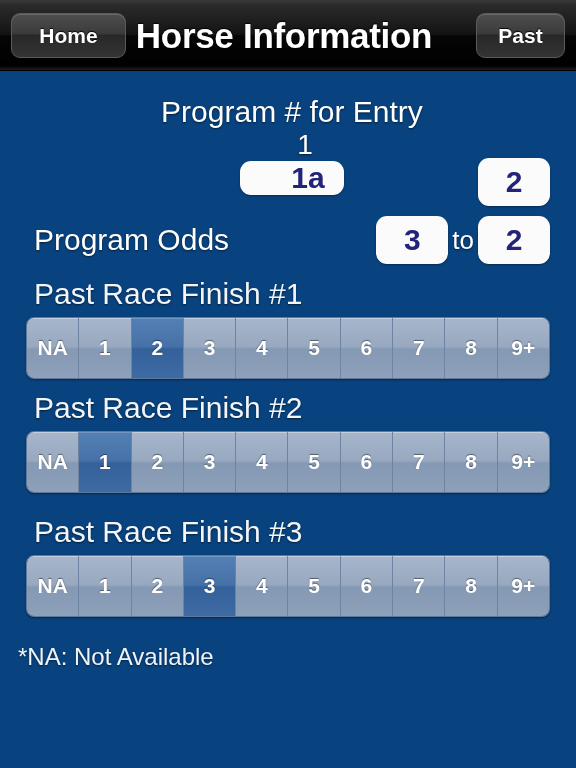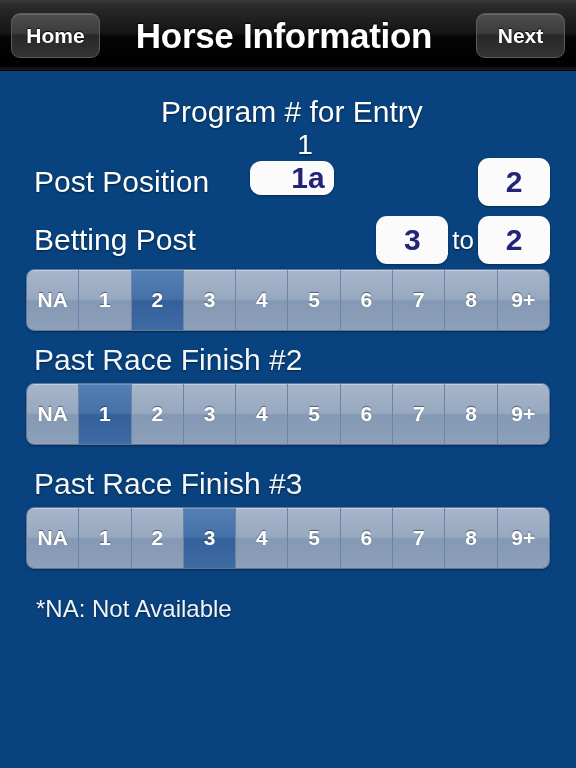--- a/index.html
+++ b/index.html
@@ -29,21 +29,21 @@
     position:absolute;top:13px;height:45px;
     display:flex;align-items:center;justify-content:center;
     background:linear-gradient(to bottom,#4e4e4e 0%,#3b3b3b 45%,#282828 50%,#343434 100%);
     border:1px solid #5a5a5a;
     border-radius:9px;
     color:#ffffff;font-size:21px;font-weight:bold;
     text-shadow:0 -1px 1px rgba(0,0,0,.9);
     box-shadow:inset 0 1px 0 rgba(255,255,255,.16);
     box-sizing:border-box;
   }
-  .nav-btn.home{left:11px;width:89px;}
+  .nav-btn.home{left:11px;width:115px;}
   .nav-btn.next{right:11px;width:89px;}
 
   
   .content{position:relative;padding:0;}
 
   .field-row{
     position:relative;height:58px;
     display:flex;align-items:center;
     padding:0 26px 0 34px;
     box-sizing:border-box;
@@ -67,21 +67,21 @@
   .text-field{
     background:#fbfbfb;
     border-radius:11px;
     height:48px;
     display:flex;align-items:center;justify-content:center;
     color:#23237a;
     font-size:30px;font-weight:bold;
     box-shadow:0 1px 2px rgba(0,0,0,.35);
     box-sizing:border-box;
   }
-  .tf-wide{width:84px;padding-left:32px;}
+  .tf-wide{width:104px;padding-left:32px;}
   .tf-narrow{width:72px;}
 
   .section-heading{
     color:#f2f6fb;font-size:30px;
     padding:8px 0 6px 34px;
     text-shadow:0 1px 2px rgba(0,0,0,.55);
   }
 
   
   .seg-wrap{padding:0 26px 0 26px;}
@@ -104,58 +104,58 @@
     box-sizing:border-box;
   }
   .seg-item:last-child{border-right:none;}
   .seg-item.selected{
     background:linear-gradient(to bottom,#5580b4 0%,#4571a8 48%,#35619a 52%,#3f6ba4 100%);
     box-shadow:inset 0 1px 0 rgba(255,255,255,.18);
   }
 
   .footnote{
     color:#f0f4fa;font-size:24px;
-    padding:26px 0 0 36px;
+    padding:26px 0 0 18px;
     text-shadow:0 1px 2px rgba(0,0,0,.5);
   }
 </style>
 </head>
 <body>
 
 <div class="screen">
 
   <div class="navbar">
     <div class="nav-btn home">Home</div>
     <div class="nav-title">Horse Information</div>
-    <div class="nav-btn next">Next</div>
+    <div class="nav-btn next">Past</div>
   </div>
 
   <div class="content">
 
     <div class="field-row" style="margin-top:24px;flex-direction:column;">
       <span class="row-label">Program # for Entry</span>
       <span class="row-entry-num">1</span>
       <span class="spacer"></span>
       <div class="text-field tf-wide">1a</div>
     </div>
 
     <div class="field-row">
-      <span class="row-label">Post Position</span>
       <span class="spacer"></span>
       <div class="text-field tf-narrow">2</div>
     </div>
 
     <div class="field-row">
-      <span class="row-label">Betting Post</span>
+      <span class="row-label">Program Odds</span>
       <span class="spacer"></span>
       <div class="text-field tf-narrow">3</div>
       <span class="to-label">to</span>
       <div class="text-field tf-narrow">2</div>
     </div>
 
+    <div class="section-heading">Past Race Finish #1</div>
     <div class="seg-wrap">
       <div class="seg">
           <div class="seg-item">NA</div>
           <div class="seg-item">1</div>
           <div class="seg-item selected">2</div>
           <div class="seg-item">3</div>
           <div class="seg-item">4</div>
           <div class="seg-item">5</div>
           <div class="seg-item">6</div>
           <div class="seg-item">7</div>

